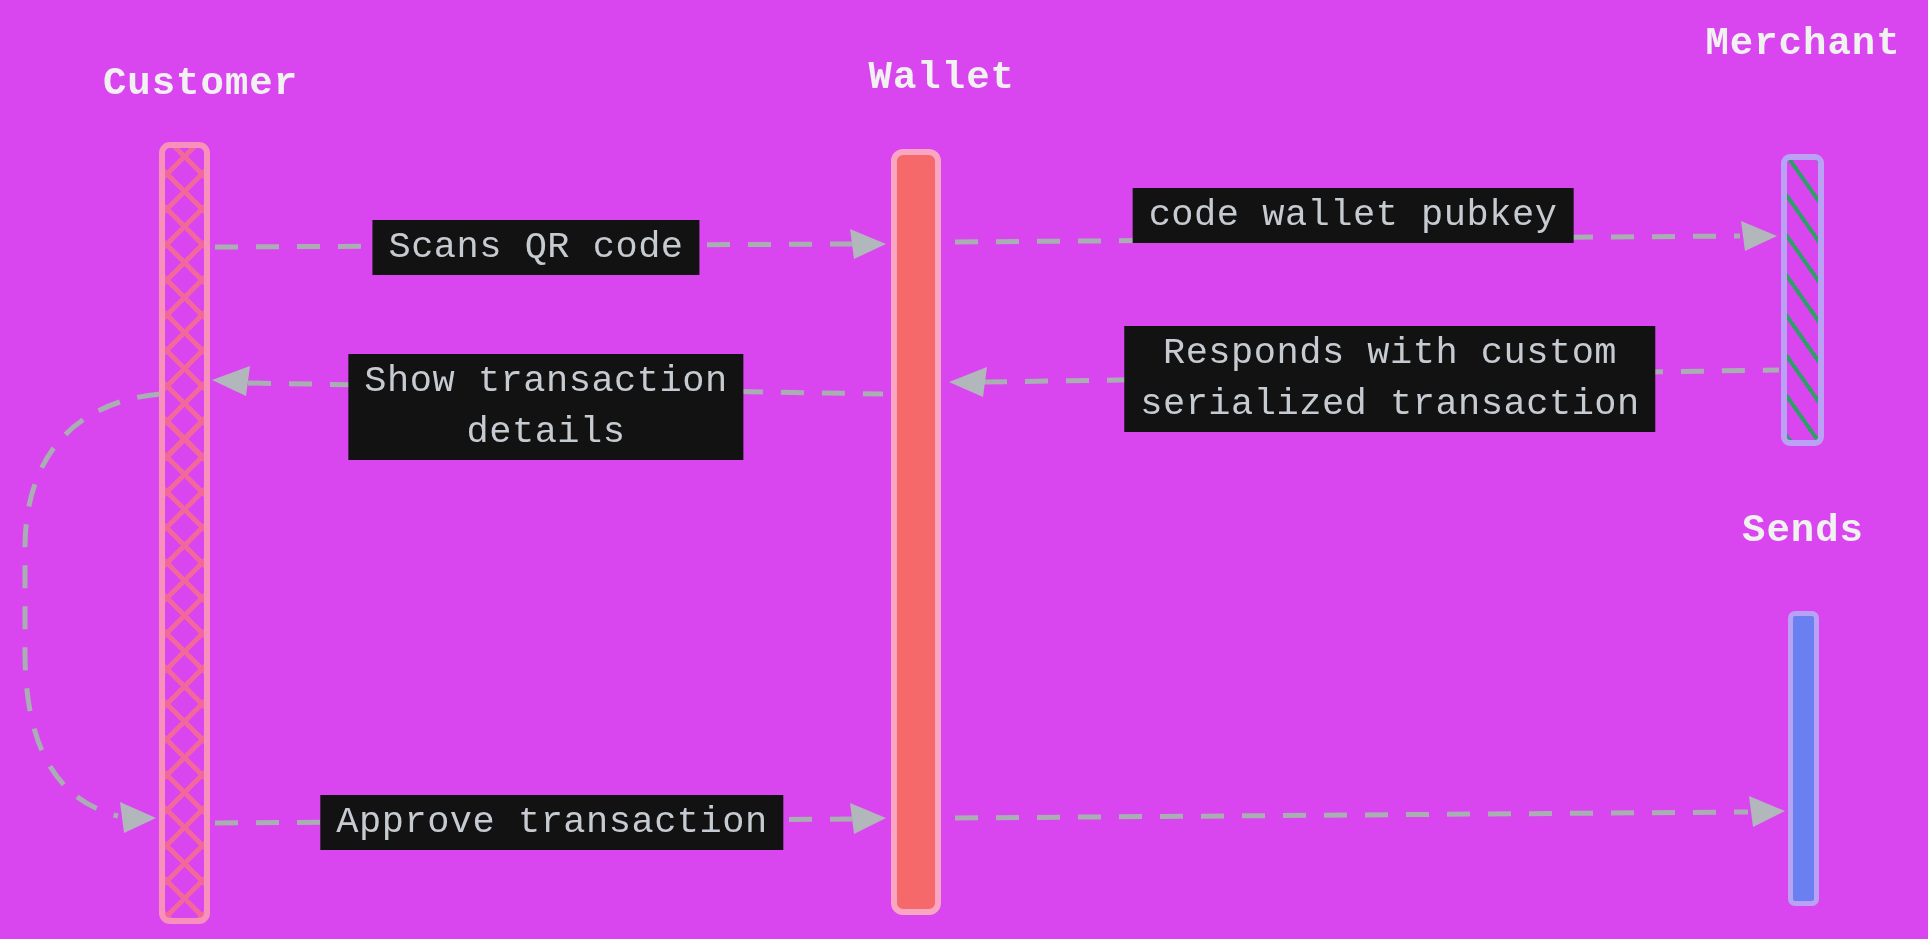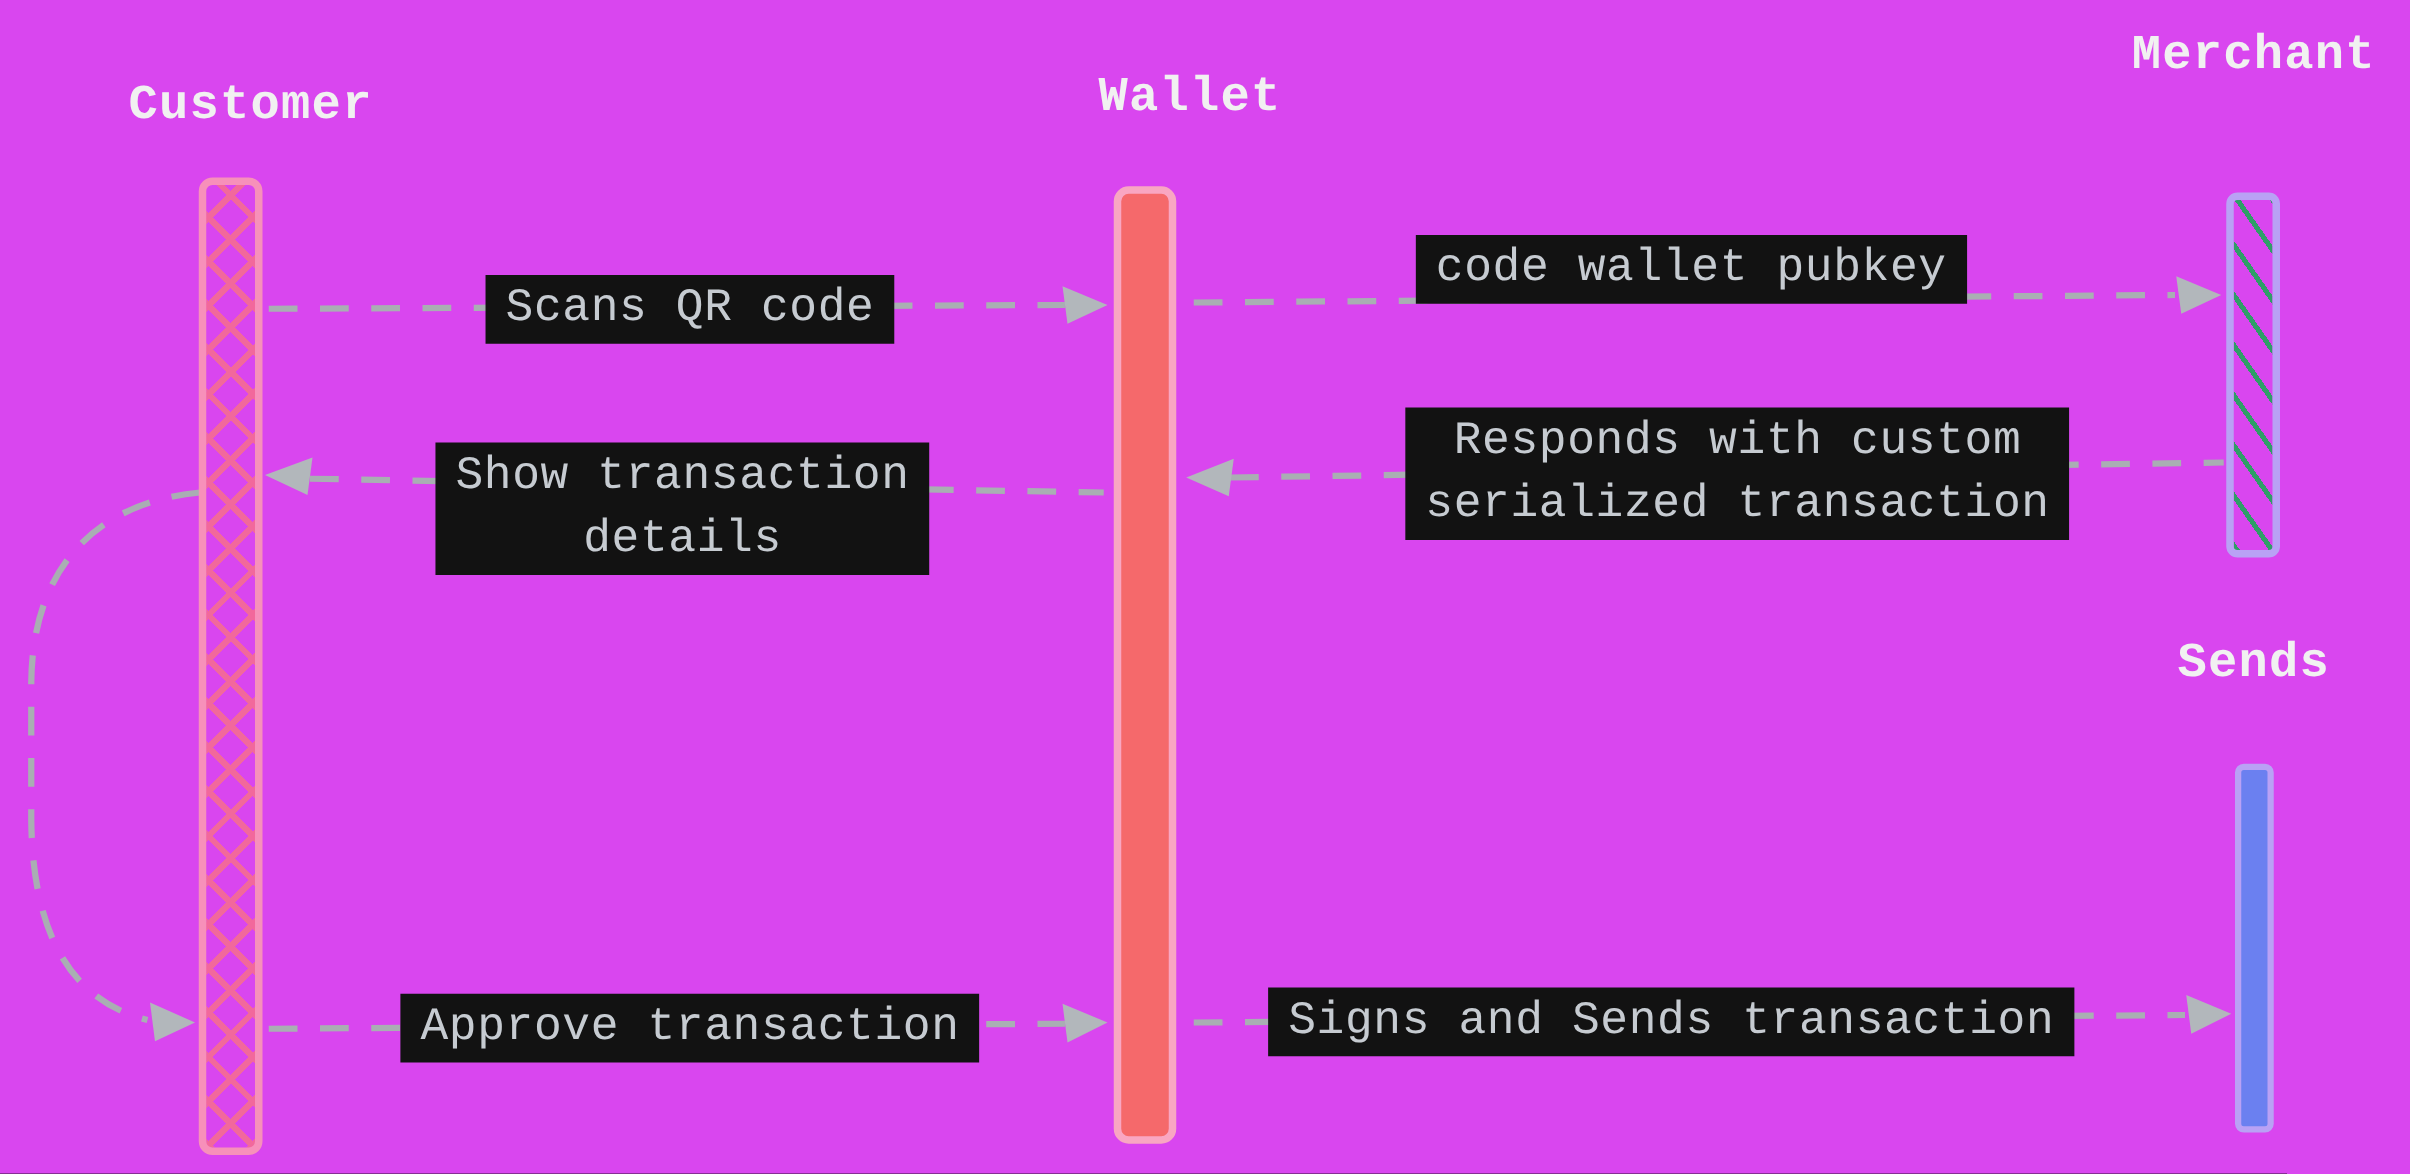--- a/index.html
+++ b/index.html
@@ -82,31 +82,31 @@
   </svg>
 
   <div class="bar bar-customer"></div>
   <div class="bar bar-wallet"></div>
   <div class="bar bar-merchant"></div>
   <div class="bar bar-solana"></div>
 
   <div class="actor-label" style="left:88px;top:58px;width:225px;">
     <div>Customer</div>
   </div>
-  <div class="actor-label" style="left:852px;top:52px;width:200px;">
+  <div class="actor-label" style="left:815px;top:52px;width:200px;text-align:right;">
     <div>Wallet</div>
   </div>
   <div class="actor-label" style="left:1688px;top:18px;width:230px;">
     <div>Merchant</div>
   </div>
   <div class="actor-label" style="left:1678px;top:505px;width:250px;">
     <div>Sends</div>
   </div>
 
-  <div class="msg" style="left:552px;top:220px;">
+  <div class="msg" style="left:536px;top:220px;">
     <div>Scans QR code</div>
   </div>
 
   <div class="msg" style="left:1353px;top:188px;">
     <div>code wallet pubkey</div>
   </div>
 
   <div class="msg" style="left:546px;top:354px;">
     <div>Show transaction</div>
     <div>details</div>
@@ -114,17 +114,14 @@
 
   <div class="msg" style="left:1390px;top:326px;">
     <div>Responds with custom</div>
     <div>serialized transaction</div>
   </div>
 
   <div class="msg" style="left:552px;top:795px;">
     <div>Approve transaction</div>
   </div>
 
-  <div class="msg" style="left:1337px;top:790px;">
-    <div>Signs and Sends transaction</div>
-  </div>
 
 </div>
 
 </body></html>

